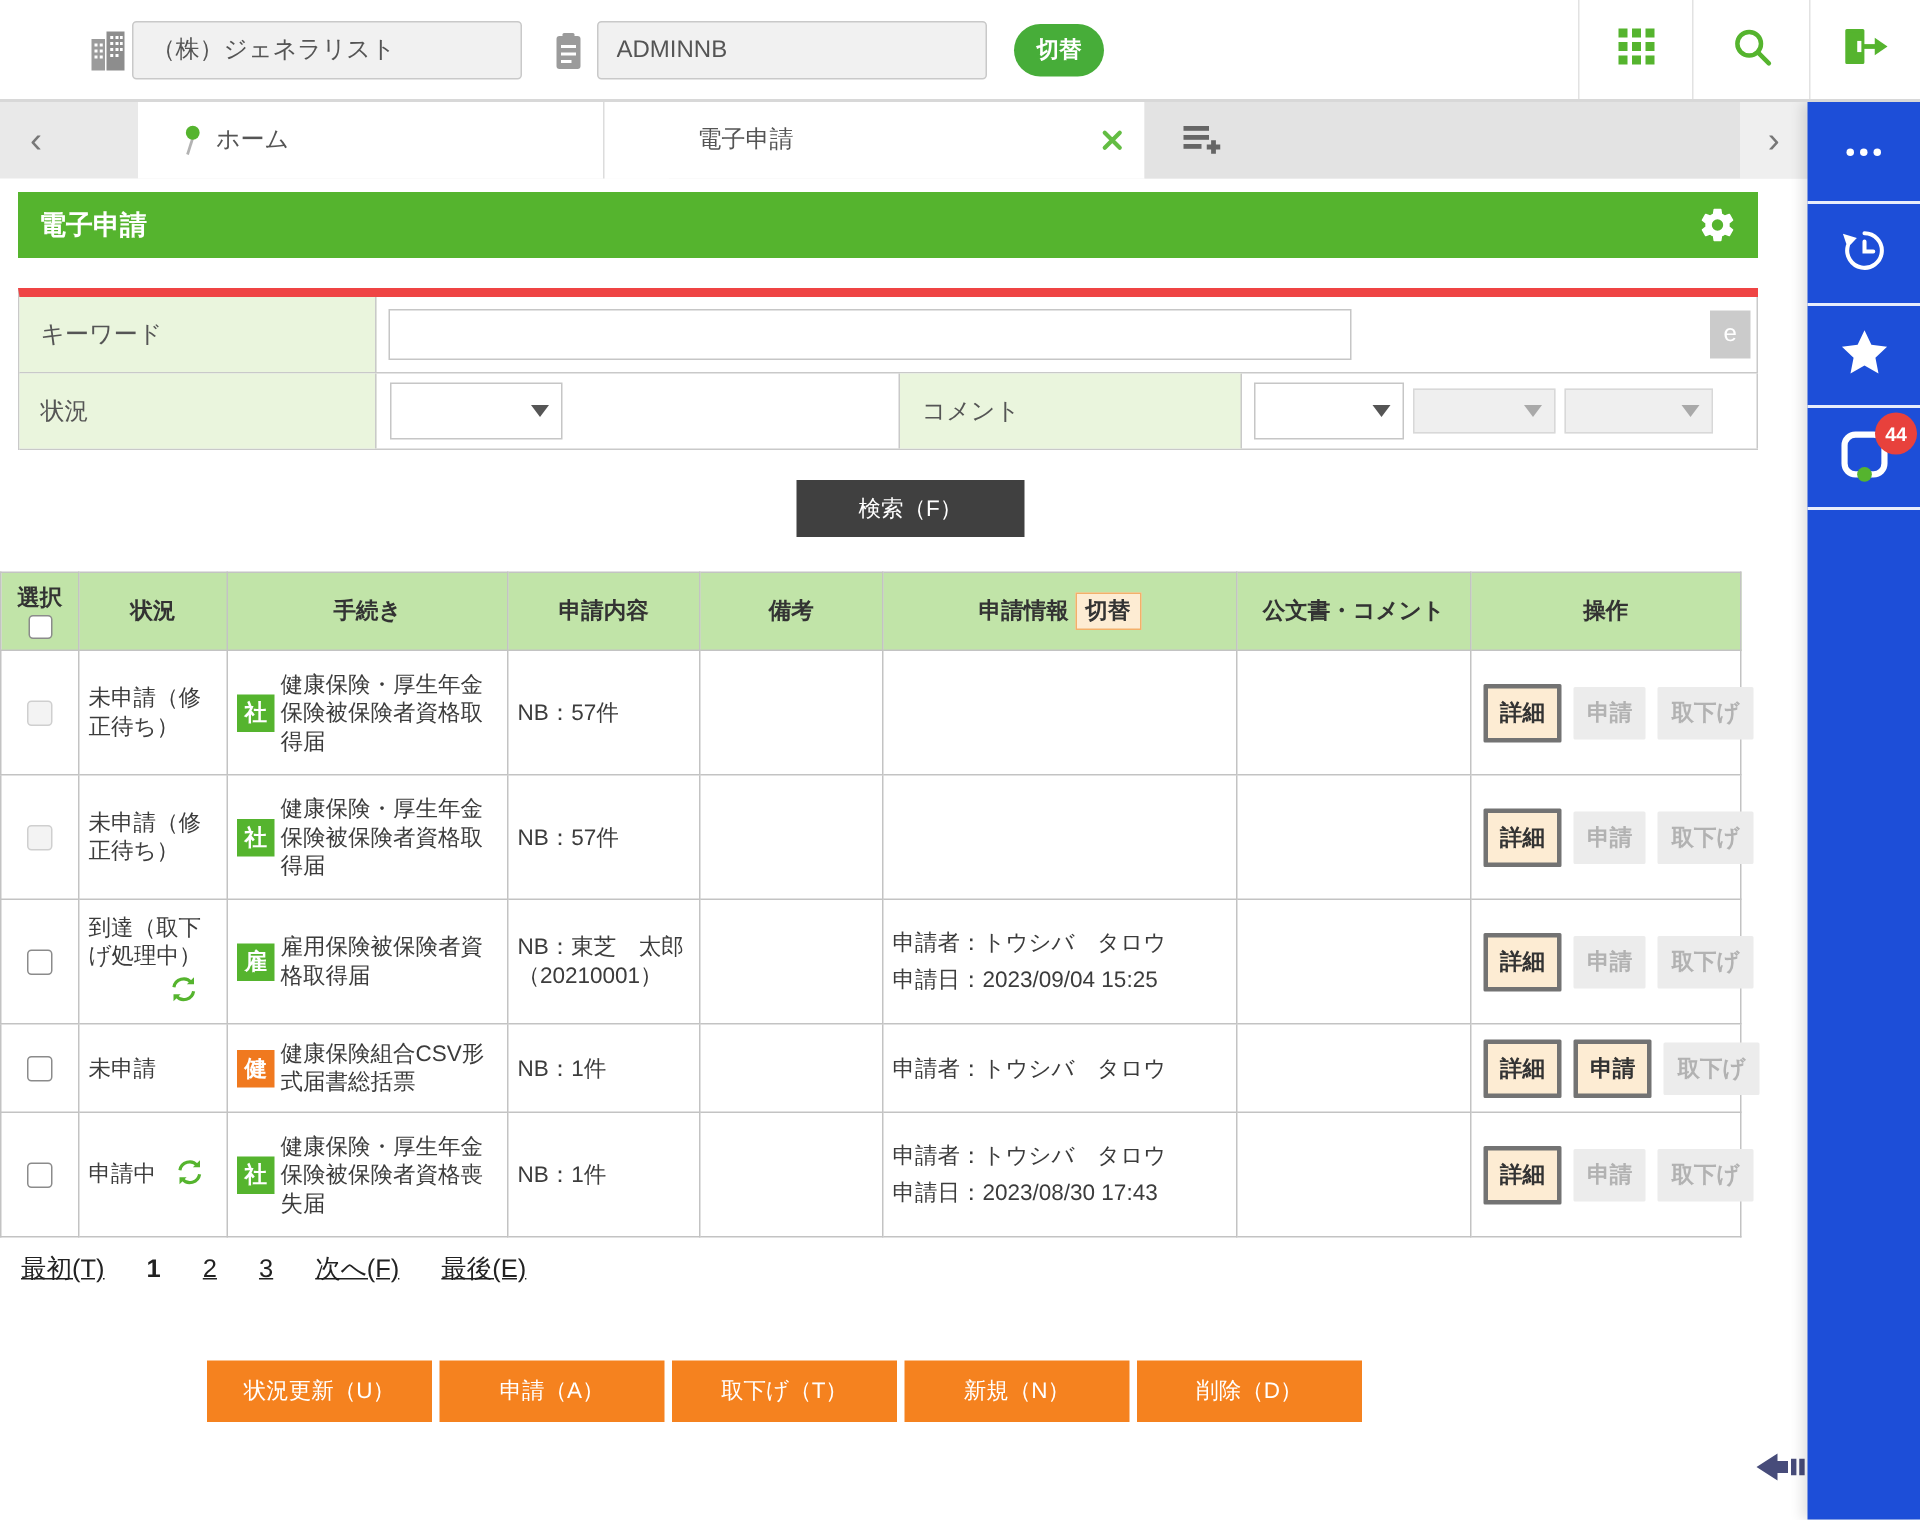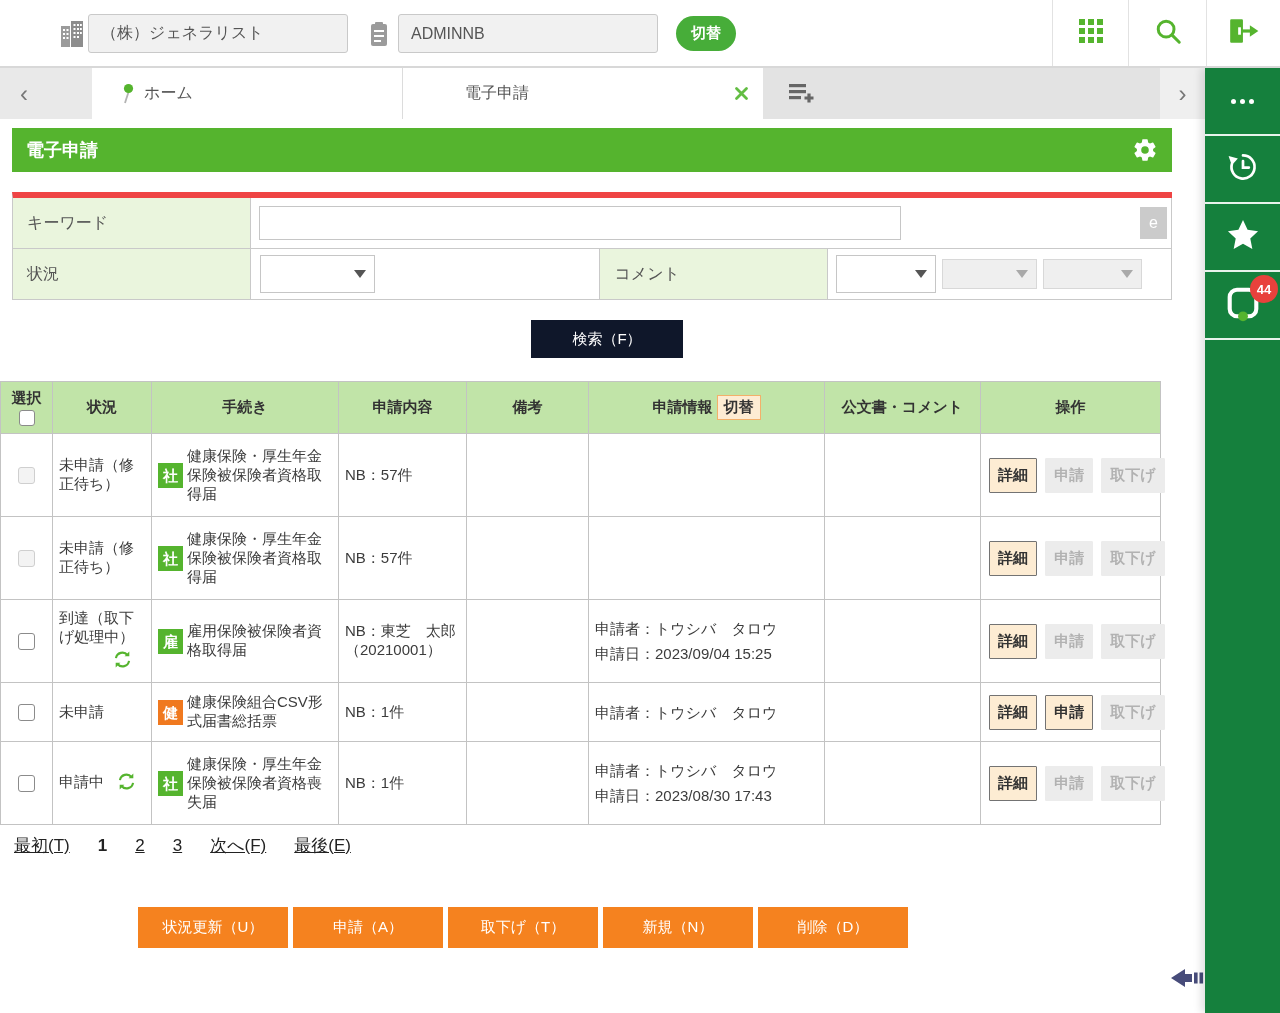--- a/index.html
+++ b/index.html
@@ -45,21 +45,21 @@
   #keyword-input { position:absolute; left:8px; top:8px; width:642px; height:34px;
     border:1px solid #c6c6c6; font-size:15px; padding:0 8px; font-family:inherit; }
   #ime-btn { position:absolute; right:4px; top:9px; width:27px; height:32px; background:#cbcbcb;
     color:#fff; font-size:16px; border:none; cursor:pointer; font-family:inherit; }
   .sel { border:1px solid #c6c6c6; background:#fff; display:flex; align-items:center; cursor:pointer; }
   .sel .caret { margin-left:auto; margin-right:8px; width:0; height:0; border-left:6px solid transparent;
     border-right:6px solid transparent; border-top:8px solid #555; }
   .sel.disabled { background:#efefef; border-color:#d8d8d8; cursor:default; }
   .sel.disabled .caret { border-top-color:#a9a9a9; }
 
-  #search-btn { position:absolute; left:531px; top:320px; width:152px; height:38px; background:#0f172a;
+  #search-btn { position:absolute; left:531px; top:320px; width:152px; height:38px; background:#404040;
     border:none; color:#fff; font-size:15px; cursor:pointer; font-family:inherit; }
 
   
   #results { position:absolute; left:0; top:381px; width:1160px; border-collapse:collapse;
     table-layout:fixed; font-size:15px; color:#3c3c3c;padding-left:24px; }
   #results th, #results td { border:1px solid #c3c3c3; padding:4px 6px; vertical-align:middle; }
   #results thead th { background:#c1e4a8; color:#333; font-weight:bold; height:52px; padding:2px 4px; }
   .cb { appearance:none; -webkit-appearance:none; width:17px; height:17px; border:1px solid #8b8b8b;
     border-radius:3px; background:#fff; cursor:pointer; display:inline-block; vertical-align:middle; }
   .cb:disabled { border-color:#cfcfcf; background:#f3f3f3; cursor:default; }
@@ -71,42 +71,42 @@
   .proc-wrap { display:flex; align-items:center; }
   .badge { flex:0 0 25px; width:25px; height:25px; line-height:25px; text-align:center; color:#fff;
     font-weight:bold; font-size:15px; margin-right:4px; }
   .badge.green { background:#55b42e; }
   .badge.orange { background:#f0791f; }
   td.c-content { white-space:pre-line; }
   .info-line { line-height:25px; }
   td.c-ops { text-align:center; white-space:nowrap; }
   .act { display:inline-block; padding:7px 8px; font-size:15px; font-weight:bold; margin:0 2px;
     font-family:inherit; border-radius:1px; }
-  .act.cream { background:#fdecd3; border:1px solid #737373; color:#333; cursor:pointer; }
+  .act.cream { background:#fdecd3; border:3px solid #737373; color:#333; cursor:pointer; }
   .act.gray { background:#ececec; border:1px solid #ececec; color:#b2b2b2; cursor:default; }
   .status-refresh-below { text-align:right; padding-right:12px; margin-top:2px; }
   .refresh-inline { vertical-align:-5px; margin-left:8px; }
   .r1,.r2,.r3,.r5 { height:83px; } .r4 { height:59px; }
 
   
   #pagination { position:absolute; left:14px; top:834px; display:flex; align-items:center; gap:28px;
     font-size:17px; color:#222; }
   #pagination .pg-link { text-decoration:underline; cursor:pointer; }
   #pagination .pg-current { font-weight:bold; }
 
   
   #footer-buttons { position:absolute; left:138px; top:907px; display:flex; gap:5px; }
   .footer-btn { width:150px; height:41px; background:#f5821f; border:none; color:#fff; font-size:15px;
     cursor:pointer; font-family:inherit; }
 
   
   #collapse-handle { position:absolute; left:1170px; top:966px; cursor:pointer; z-index:3; }
 
   
-  #sidebar { position:absolute; left:1205px; top:68px; width:75px; height:945px; background:#15803d;
+  #sidebar { position:absolute; left:1205px; top:68px; width:75px; height:945px; background:#1d4ed8;
     box-shadow:-4px 0 8px rgba(0,0,0,0.12); z-index:4; }
   .side-tile { position:relative; width:75px; height:68px; border-bottom:2px solid rgba(255,255,255,.9);
     display:flex; align-items:center; justify-content:center; cursor:pointer; }
   .dots { display:flex; gap:4px; }
   .dots span { width:5px; height:5px; border-radius:50%; background:#fff; }
   #notif-badge { position:absolute; right:2px; top:3px; width:28px; height:28px; border-radius:50%;
     background:#e8413c; color:#fff; font-size:13px; font-weight:bold; display:flex;
     align-items:center; justify-content:center; }
 </style>
 </head>

